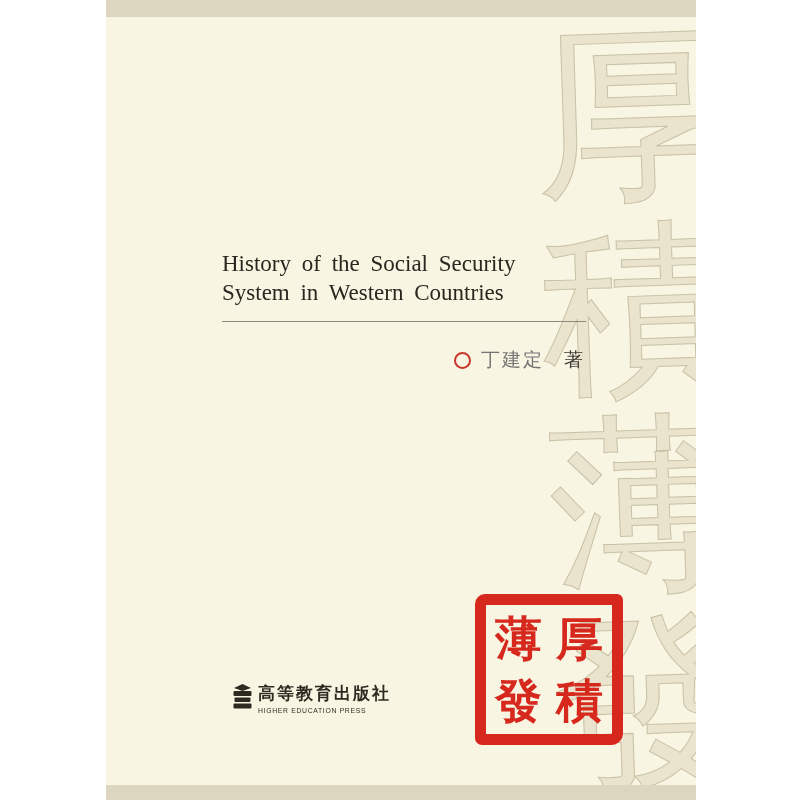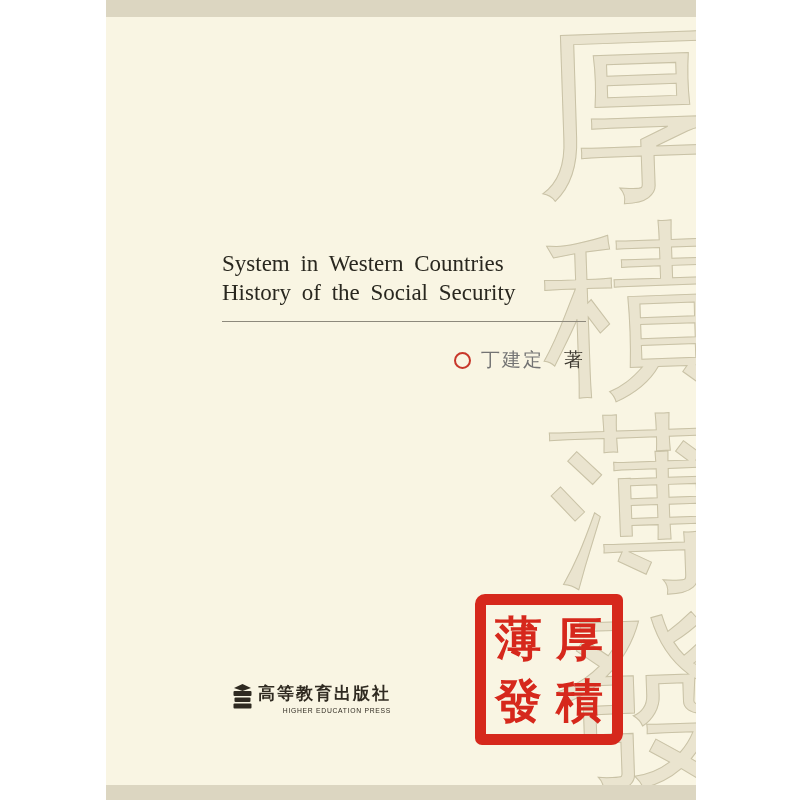--- a/index.html
+++ b/index.html
@@ -45,21 +45,21 @@
   }
   .author-ring{
     width:13px;height:13px;border:2.5px solid #c8372a;border-radius:50%;
     background:transparent;flex:0 0 auto;
   }
   .author-name{font-size:19px;color:#737373;letter-spacing:2px;white-space:nowrap;}
   .author-suffix{font-size:19px;color:#3e3a31;margin-left:10px;}
   .publisher{
     position:absolute;left:126px;top:682px;display:flex;align-items:flex-start;gap:5px;
   }
-  .publisher-text{display:flex;flex-direction:column;text-align:right;}
+  .publisher-text{display:flex;flex-direction:column;}
   .publisher-cn{
     font-size:17px;letter-spacing:2px;color:#2f2a21;white-space:nowrap;
     font-weight:bold;
   }
   .publisher-en{
     font-size:6.8px;letter-spacing:0.7px;color:#2f2a21;white-space:nowrap;
     font-family:"Liberation Sans","DejaVu Sans",sans-serif;margin-top:2px;
   }
   .seal{
     position:absolute;left:369px;top:594px;width:148px;height:151px;
@@ -86,22 +86,22 @@
   <div class="edge-band edge-top"></div>
 
   <div class="watermark">厚
 積
 薄
 發</div>
 
 
 
   <div class="title-en">
+    <div>History of the Social Security</div>
     <div>System in Western Countries</div>
-    <div>History of the Social Security</div>
   </div>
 
   <div class="title-rule"></div>
 
   <div class="author-row">
     <span class="author-ring"></span>
     <span class="author-name">丁建定</span>
     <span class="author-suffix">著</span>
   </div>
 

